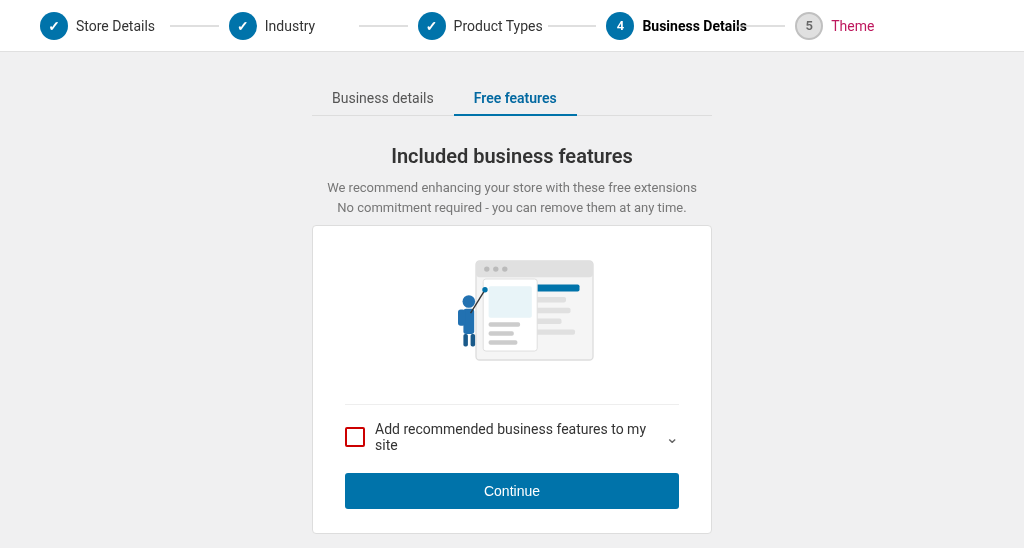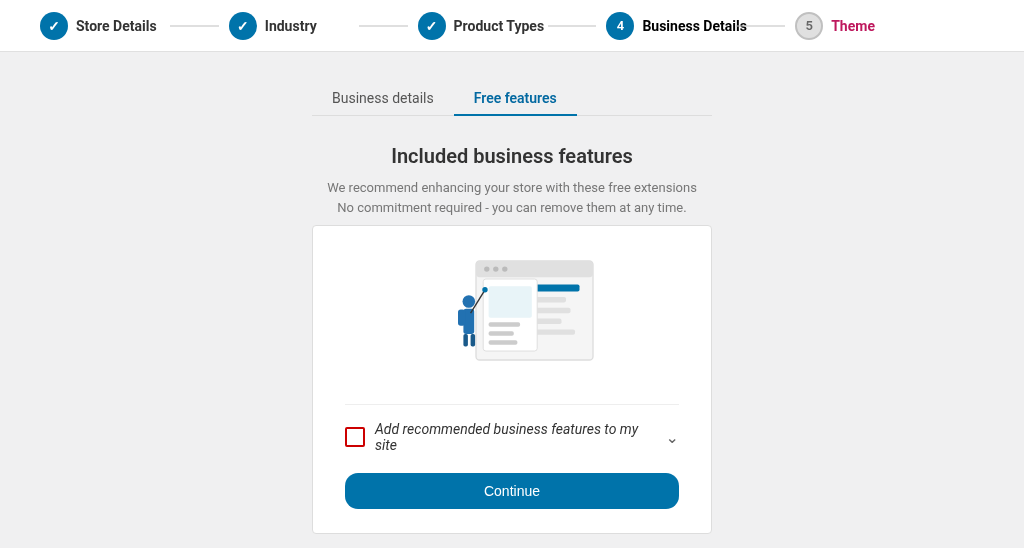--- a/index.html
+++ b/index.html
@@ -58,21 +58,21 @@
       background: #0073aa;
       color: #fff;
     }
     .step-circle.pending {
       background: #e0e0e0;
       color: #666;
       border: 2px solid #c0c0c0;
     }
     .step-label {
       font-size: 14px;
-      font-weight: 700;
+      font-weight: 400;
       color: #333;
       white-space: nowrap;
     }
     .step-label.active {
       font-weight: 700;
       color: #000;
     }
     .step-label.pending {
       color: #be185d;
     }
@@ -169,33 +169,32 @@
       background: #fff;
       flex-shrink: 0;
       cursor: pointer;
       appearance: none;
       -webkit-appearance: none;
     }
     .checkbox-label {
       font-size: 14px;
       color: #333;
       flex: 1;
-      font-style: italic;
     }
     .chevron-down {
       color: #666;
       font-size: 16px;
     }
 
     
     .continue-btn {
       background: #0073aa;
       color: #fff;
       border: none;
-      border-radius: 13px;
+      border-radius: 3px;
       padding: 10px 28px;
       font-size: 14px;
       font-weight: 500;
       cursor: pointer;
       width: 100%;
       text-align: center;
     }
 
     .divider-line {
       width: 100%;

